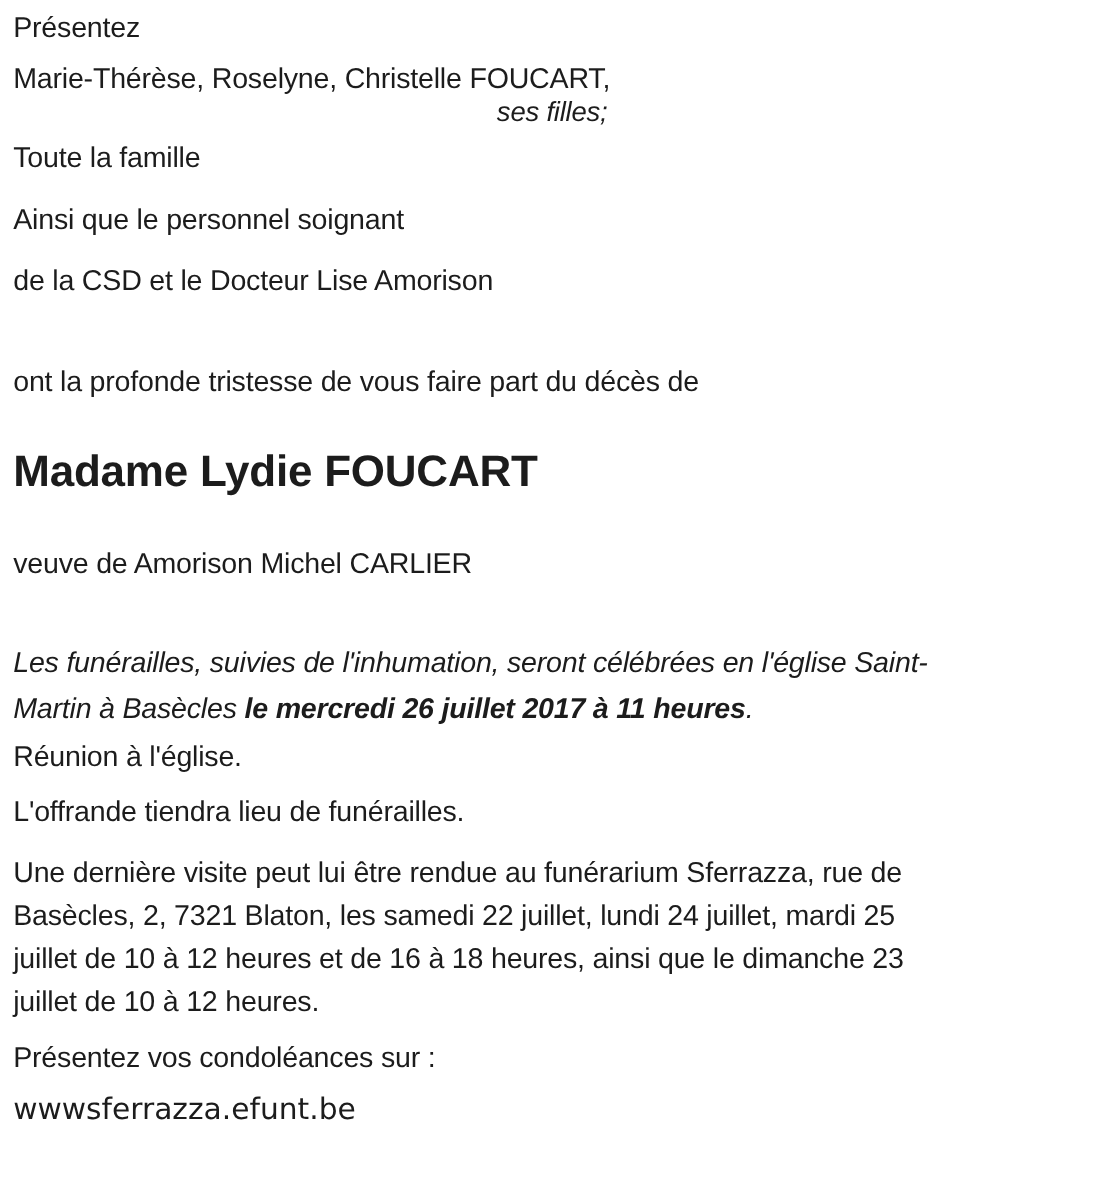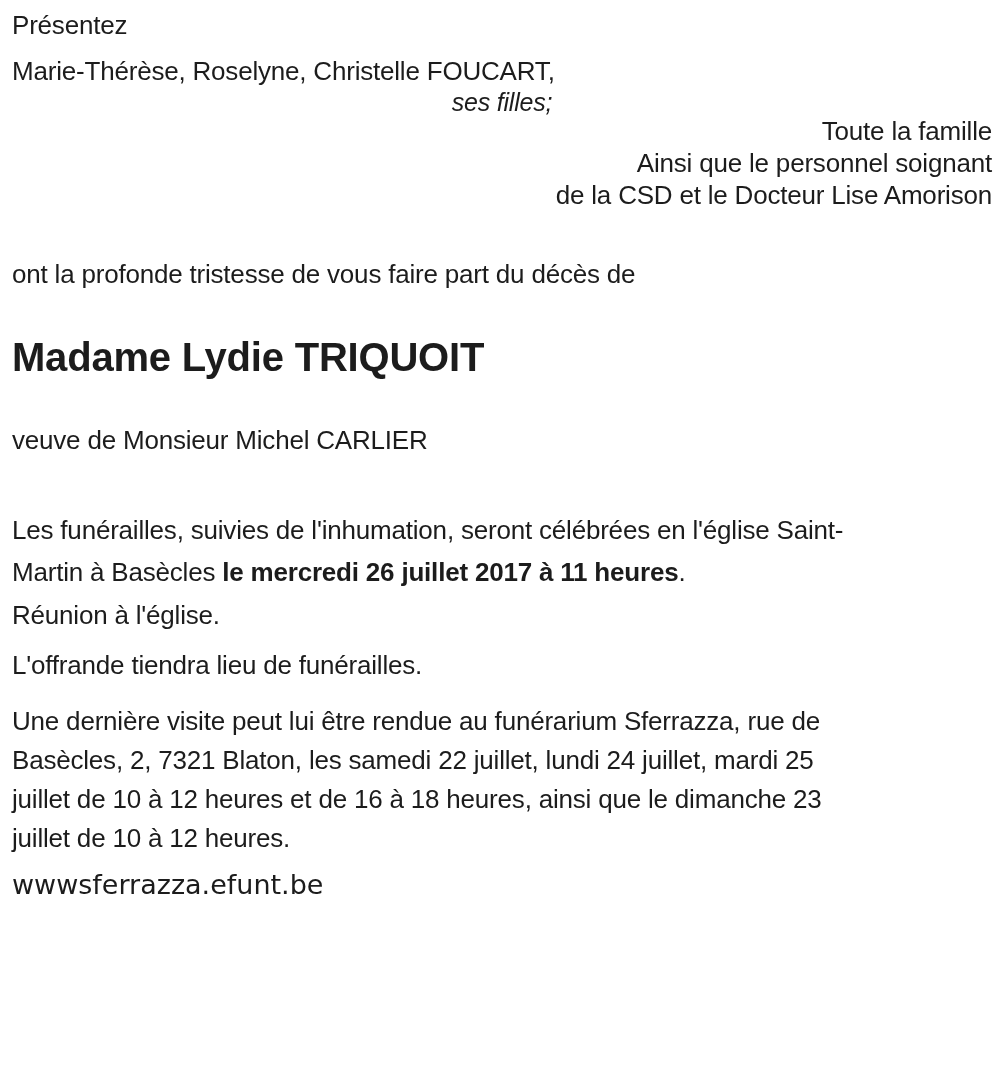--- a/index.html
+++ b/index.html
@@ -25,36 +25,35 @@
     white-space: pre-line;
   }
   .line-relation {
     text-align: center;
     font-style: italic;
     font-size: 25px;
     line-height: 30px;
     margin-top: -5px !important;
   }
   .block-family {
-    line-height: 32px;
+    line-height: 56px;
     margin-top: -2px !important;
-    text-align: right;
   }
   .line-daughters   { margin-top: 4px !important; }
   .line-announce    { margin-top: 42px !important; }
   .deceased-name {
     margin: 36px 0 0 0;
     font-size: 40px;
     line-height: 52px;
     font-weight: bold;
     letter-spacing: -0.2px;
   }
   .line-widow       { margin-top: 36px !important; }
   .line-birthdeath  { margin-top: 38px !important; }
-  .line-funeral     { margin-top: 6px  !important; }
+  .line-funeral     { margin-top: 6px  !important; font-style: italic; }
   .line-funeral strong { font-weight: bold; }
   .line-meeting     { margin-top: 1px  !important; }
   .line-offering    { margin-top: 8px  !important; }
   .line-visitation  { margin-top: 16px !important; line-height: 39px; }
   .line-condolences { margin-top: 10px !important; }
   .line-website {
     margin-top: 6px !important;
     font-family: "DejaVu Sans", sans-serif;
     font-size: 27px;
     letter-spacing: 0;
@@ -70,35 +69,36 @@
   <p class="line-daughters">Marie-Thérèse, Roselyne, Christelle FOUCART,</p>
 
   <p class="line-relation">ses filles;</p>
 
   <p class="block-family">Toute la famille
 Ainsi que le personnel soignant
 de la CSD et le Docteur Lise Amorison</p>
 
   <p class="line-announce">ont la profonde tristesse de vous faire part du décès de</p>
 
-  <h1 class="deceased-name">Madame Lydie TRIQUOIT</h1>
+  <h1 class="deceased-name">Madame Lydie FOUCART</h1>
 
-  <p class="line-widow">veuve de Monsieur Michel CARLIER</p>
+  <p class="line-widow">veuve de Amorison Michel CARLIER</p>
 
 
   <p class="line-funeral">
     <span>Les funérailles, suivies de l'inhumation, seront célébrées en l'église Saint-
 Martin à Basècles </span><strong>le mercredi 26 juillet 2017 à 11 heures</strong><span>.</span>
   </p>
 
   <p class="line-meeting">Réunion à l'église.</p>
 
   <p class="line-offering">L'offrande tiendra lieu de funérailles.</p>
 
   <p class="line-visitation">Une dernière visite peut lui être rendue au funérarium Sferrazza, rue de
 Basècles, 2, 7321 Blaton, les samedi 22 juillet, lundi 24 juillet, mardi 25
 juillet de 10 à 12 heures et de 16 à 18 heures, ainsi que le dimanche 23
 juillet de 10 à 12 heures.</p>
 
+  <p class="line-condolences">Présentez vos condoléances sur :</p>
 
   <p class="line-website">wwwsferrazza.efunt.be</p>
 
 </div>
 
 </body></html>

